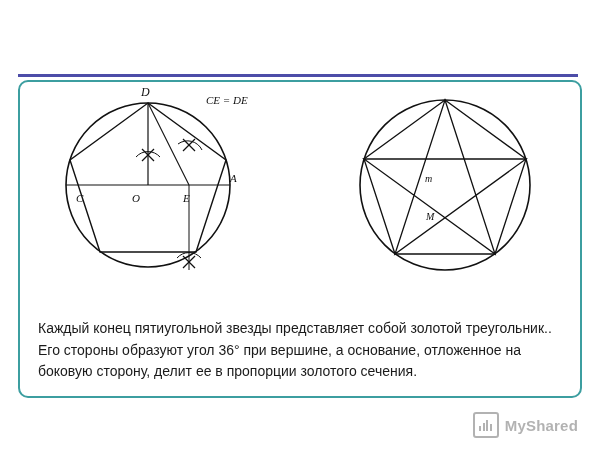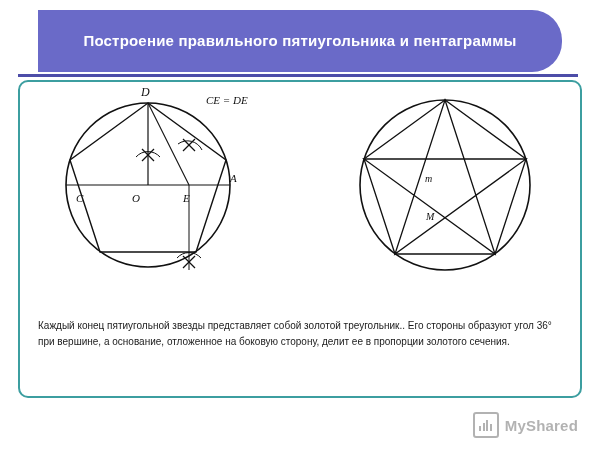--- a/index.html
+++ b/index.html
@@ -70,21 +70,21 @@
     height: 210px;
     display: flex;
     justify-content: space-around;
     align-items: flex-start;
   }
   .caption {
     position: absolute;
     left: 38px;
     top: 318px;
     width: 526px;
-    font-size: 10px;
+    font-size: 14px;
     color: #1a1a1a;
     line-height: 1.55;
     text-align: left;
   }
   
   .watermark {
     position: absolute;
     right: 22px;
     bottom: 12px;
     display: flex;
@@ -123,23 +123,20 @@
     font-family: "Liberation Serif", serif;
     font-style: italic;
     fill: #111111;
   }
 </style>
 </head>
 <body>
 
 <div class="slide">
 
-  <div class="title-banner">
-    <div class="title-text">Построение правильного пятиугольника и пентаграммы</div>
-  </div>
   <div class="title-underline"></div>
 
   <div class="content-frame"></div>
 
   <div class="figures">
 
     <div>
       <svg width="250" height="205" viewBox="0 0 250 205">
 
         <circle cx="108" cy="103" r="82" fill="none" stroke="#111111" stroke-width="1.6"></circle>

